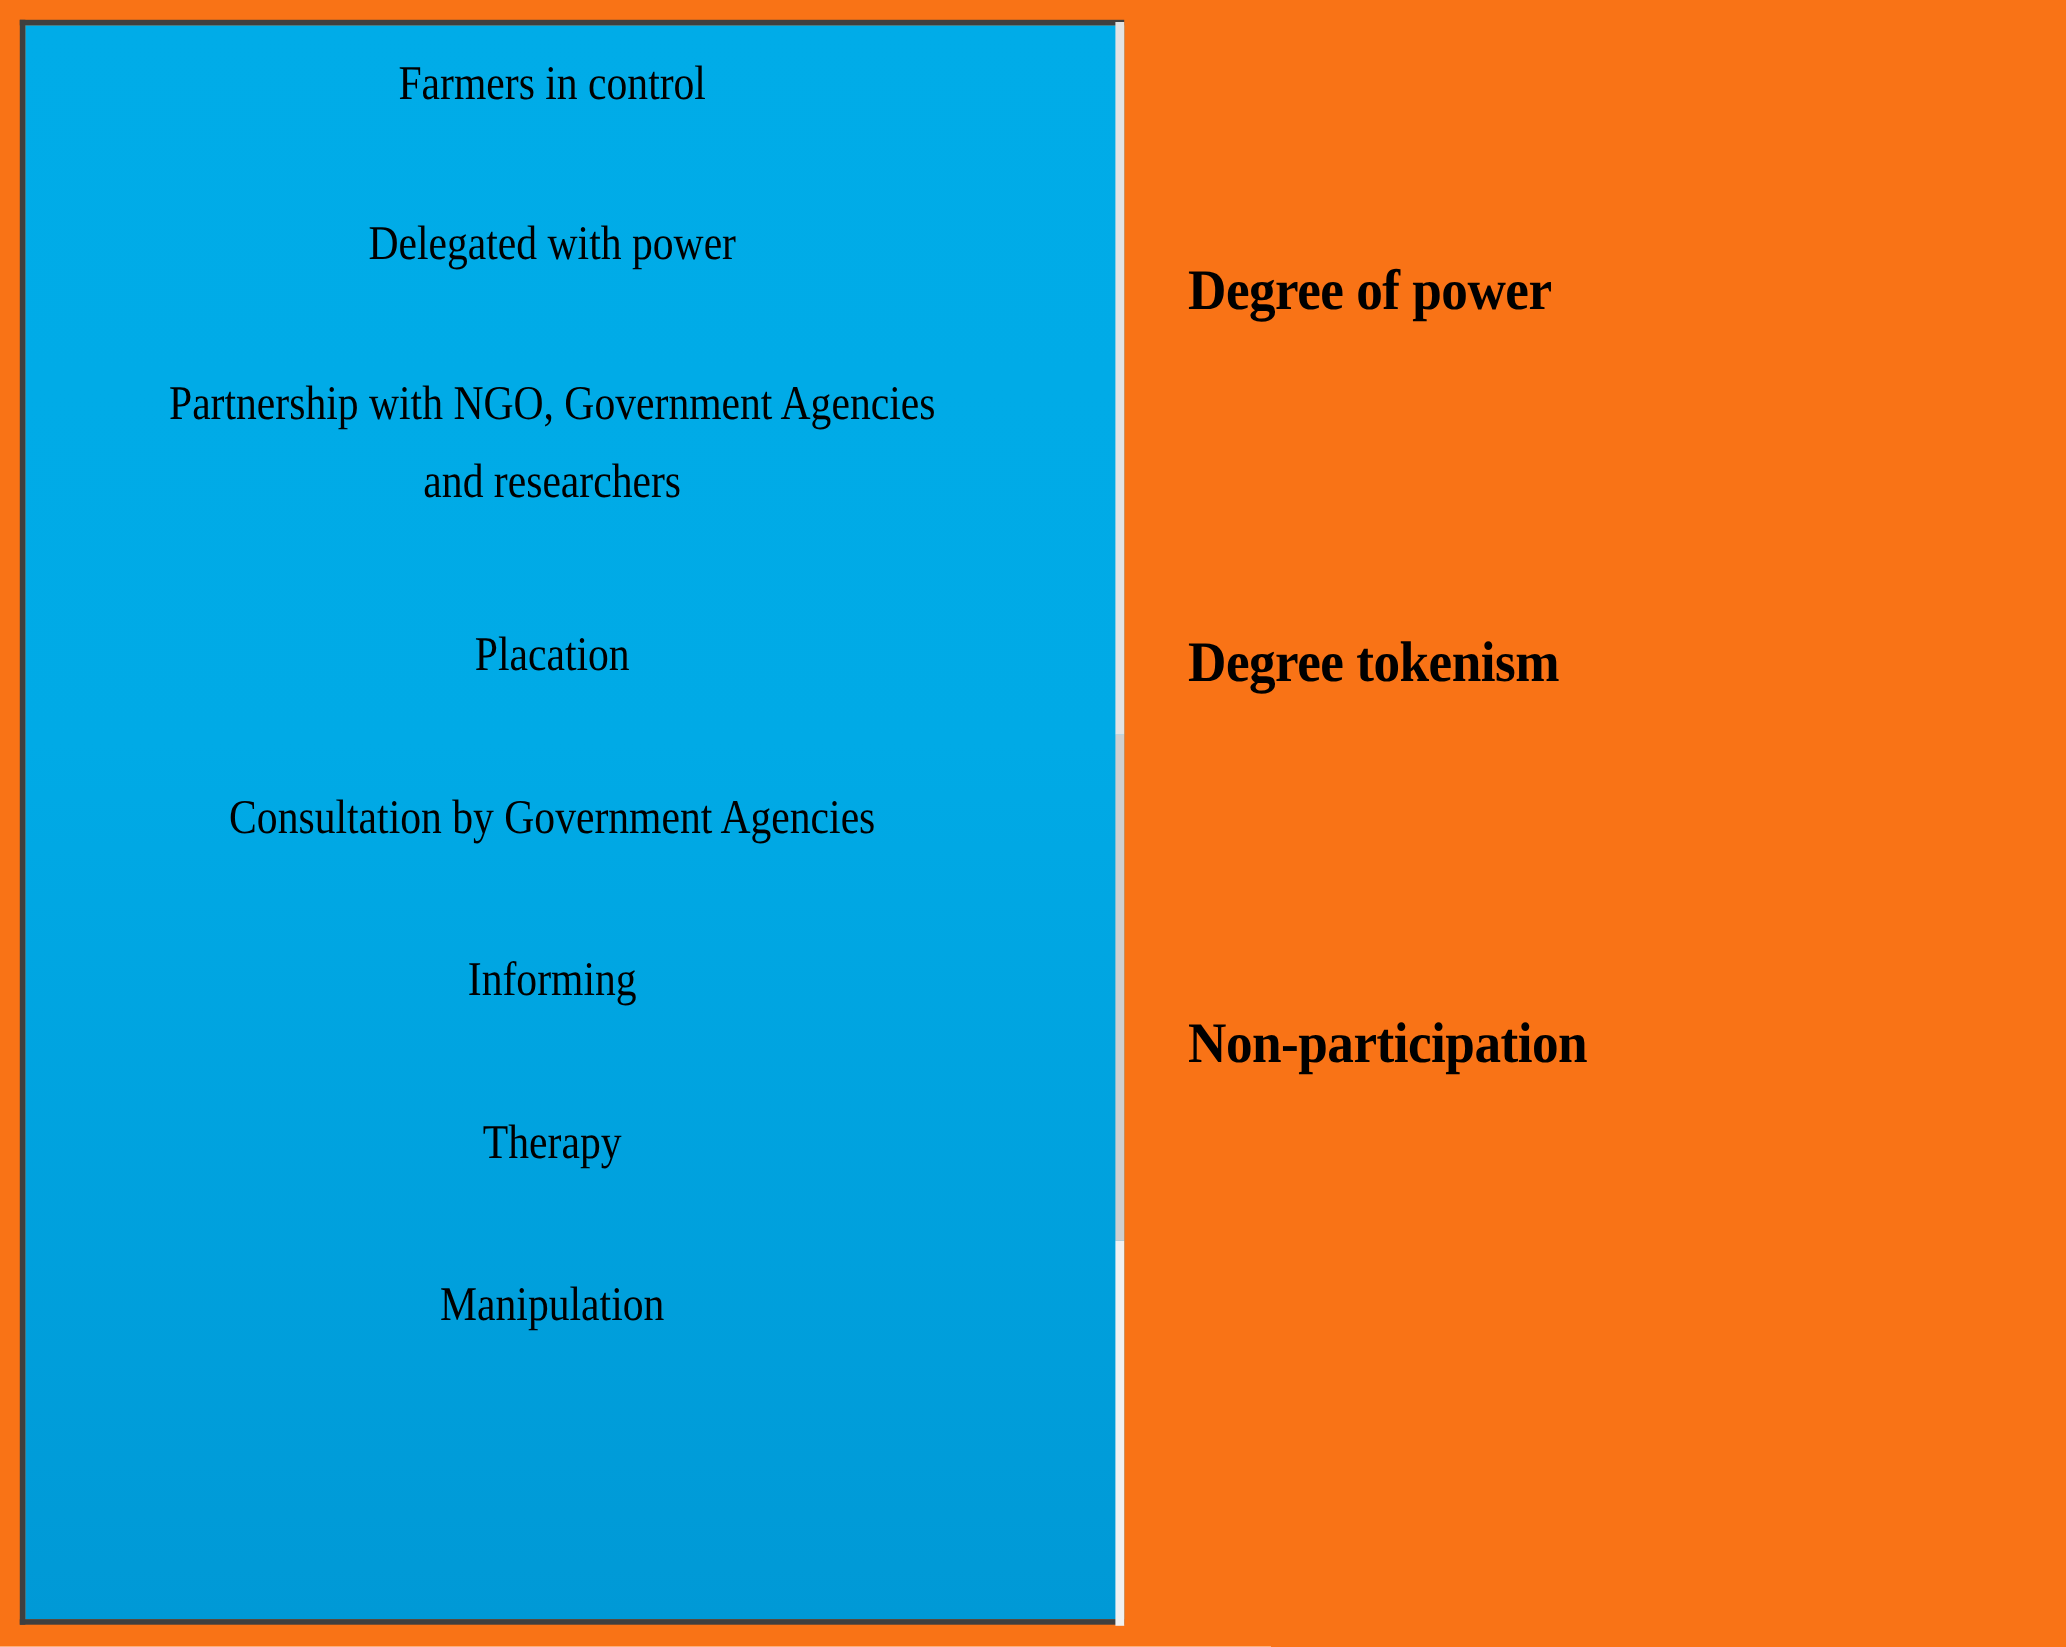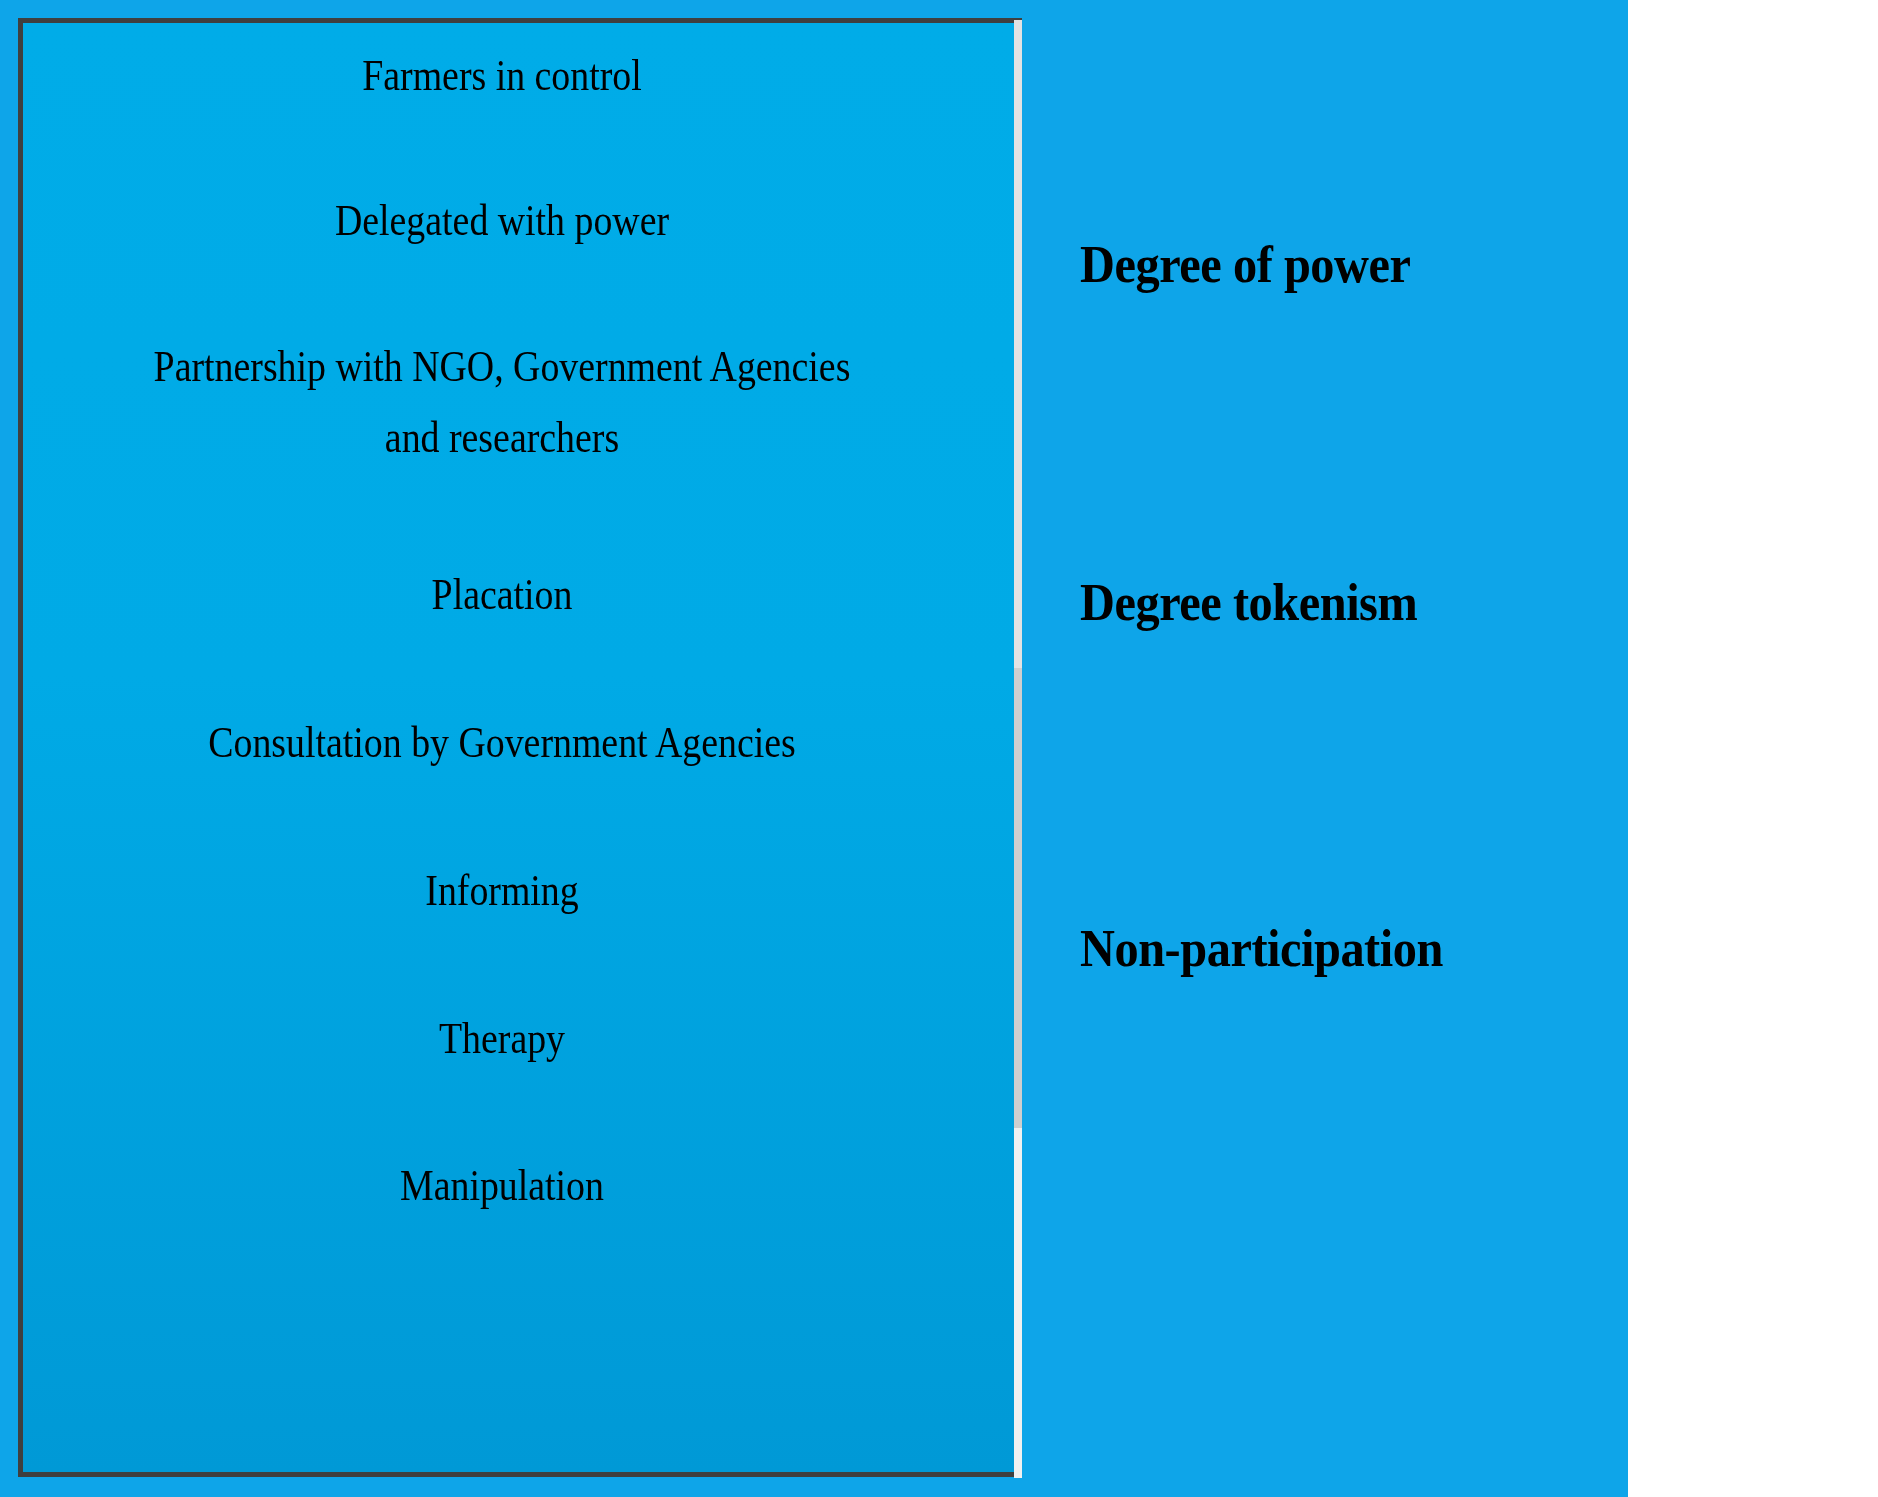--- a/index.html
+++ b/index.html
@@ -6,23 +6,23 @@
   html, body {
     margin: 0;
     padding: 0;
     background: #ffffff;
   }
   body {
     font-family: "Liberation Serif", "DejaVu Serif", serif;
   }
   #figure {
     position: relative;
-    width: 1628px;
+    width: 1878px;
     height: 1497px;
-    background: #0ea5e9;
+    background: #f97316;
     overflow: hidden;
   }
 
   
   #ladder-panel {
     position: absolute;
     left: 18px;
     top: 18px;
     width: 1004px;
     height: 1459px;

